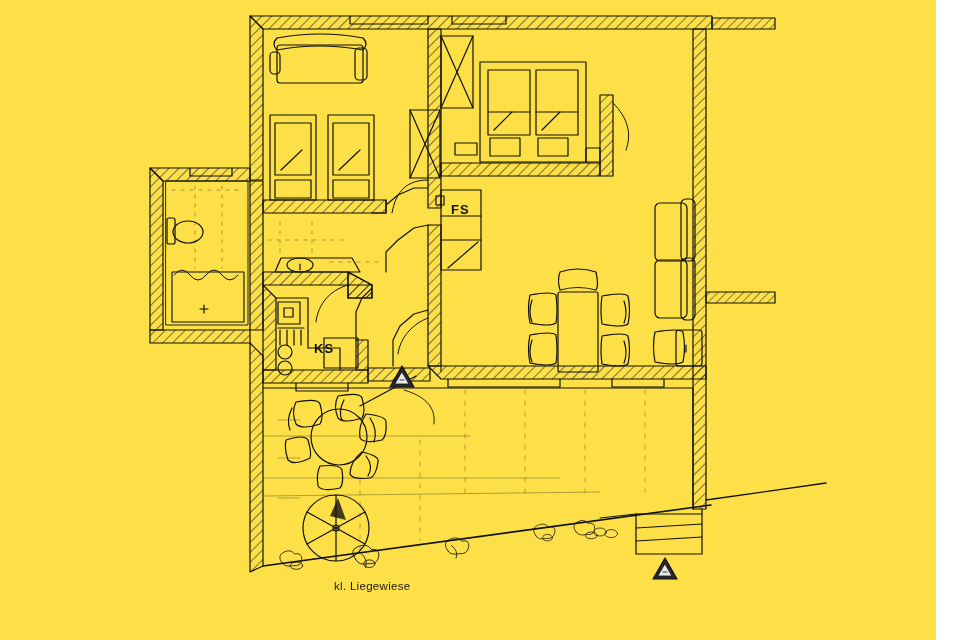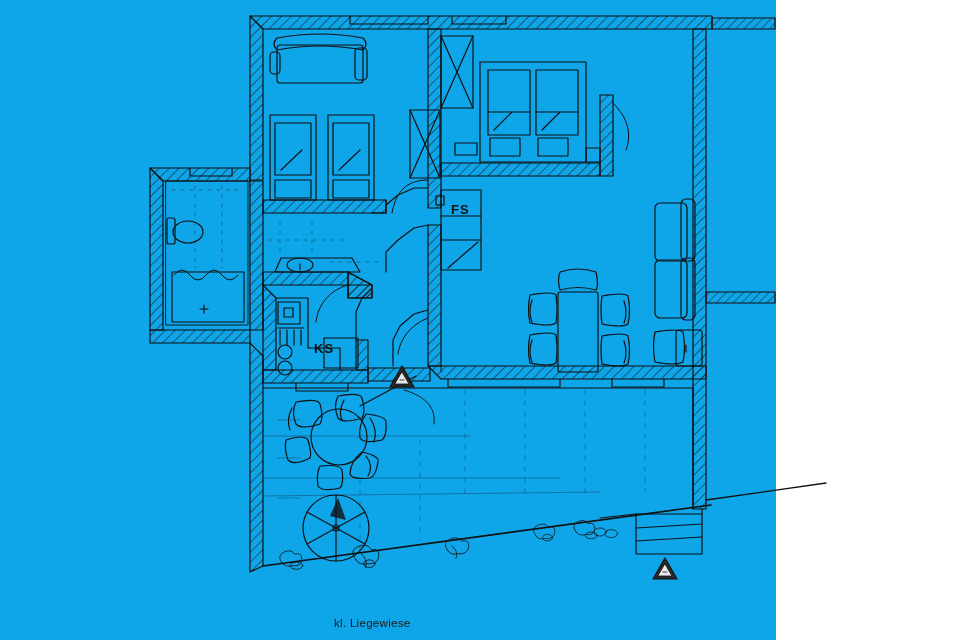--- a/index.html
+++ b/index.html
@@ -1,25 +1,25 @@
 <!DOCTYPE html>
 <html><head>
 <meta charset="utf-8">
 <title>Floor Plan</title>
 <style>
   html,body{margin:0;padding:0;background:#ffffff;}
   body{width:960px;height:640px;overflow:hidden;
        font-family:"Liberation Sans",sans-serif;}
-  #stage{position:relative;width:776px;height:640px;background:#0ea5e9;}
+  #stage{position:relative;width:936px;height:640px;background:#fde047;}
   #plan{position:absolute;left:0;top:0;width:960px;height:640px;}
   .lbl{position:absolute;font-family:"Liberation Sans",sans-serif;
        color:#111;white-space:nowrap;}
   #label-fs{left:451px;top:202px;font-size:13px;letter-spacing:1px;font-weight:600;}
   #label-ks{left:314px;top:341px;font-size:13px;letter-spacing:1px;font-weight:600;}
-  #caption{left:334px;top:617px;font-size:11.5px;color:#1a1a1a;letter-spacing:.3px;}
+  #caption{left:334px;top:580px;font-size:11.5px;color:#1a1a1a;letter-spacing:.3px;}
 </style>
 </head>
 <body>
 
 <div id="stage">
 
   <svg id="plan" viewBox="0 0 960 640">
     <defs>
       <pattern id="hatch" width="7" height="7" patternTransform="rotate(45)" patternUnits="userSpaceOnUse">
         <line x1="0" y1="0" x2="0" y2="7" stroke="#1a1a1a" stroke-width="1.15"></line>

